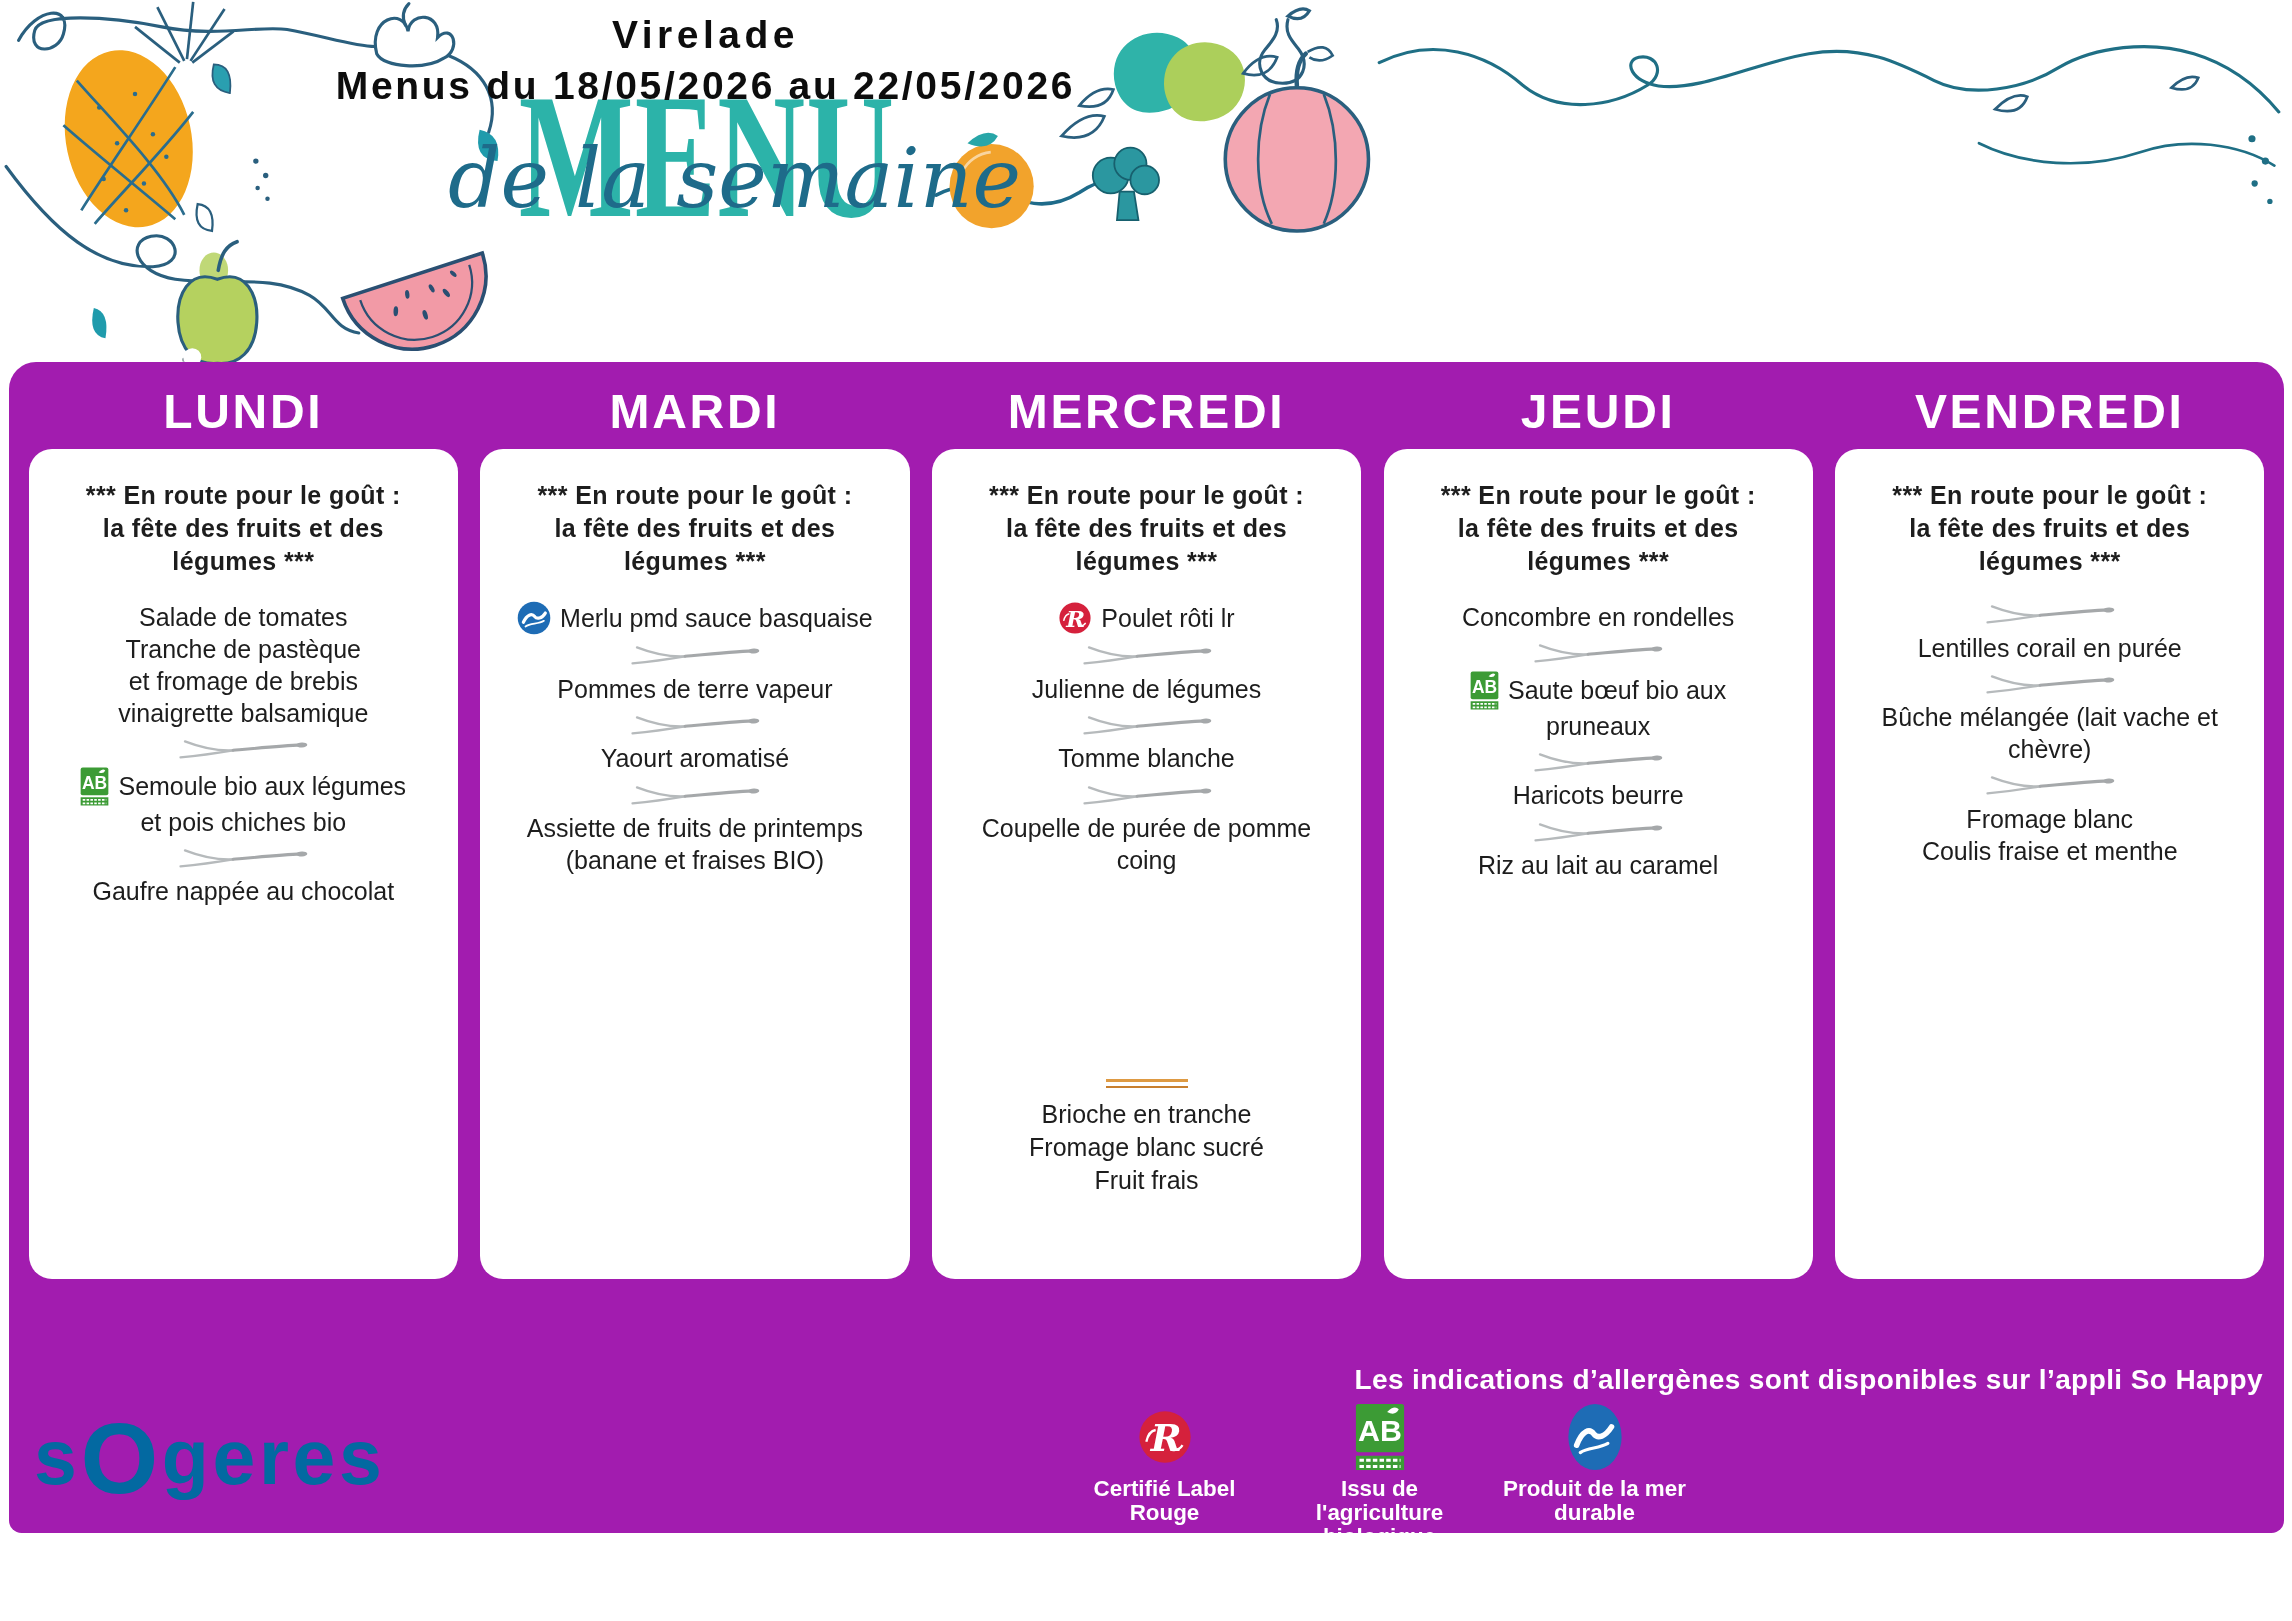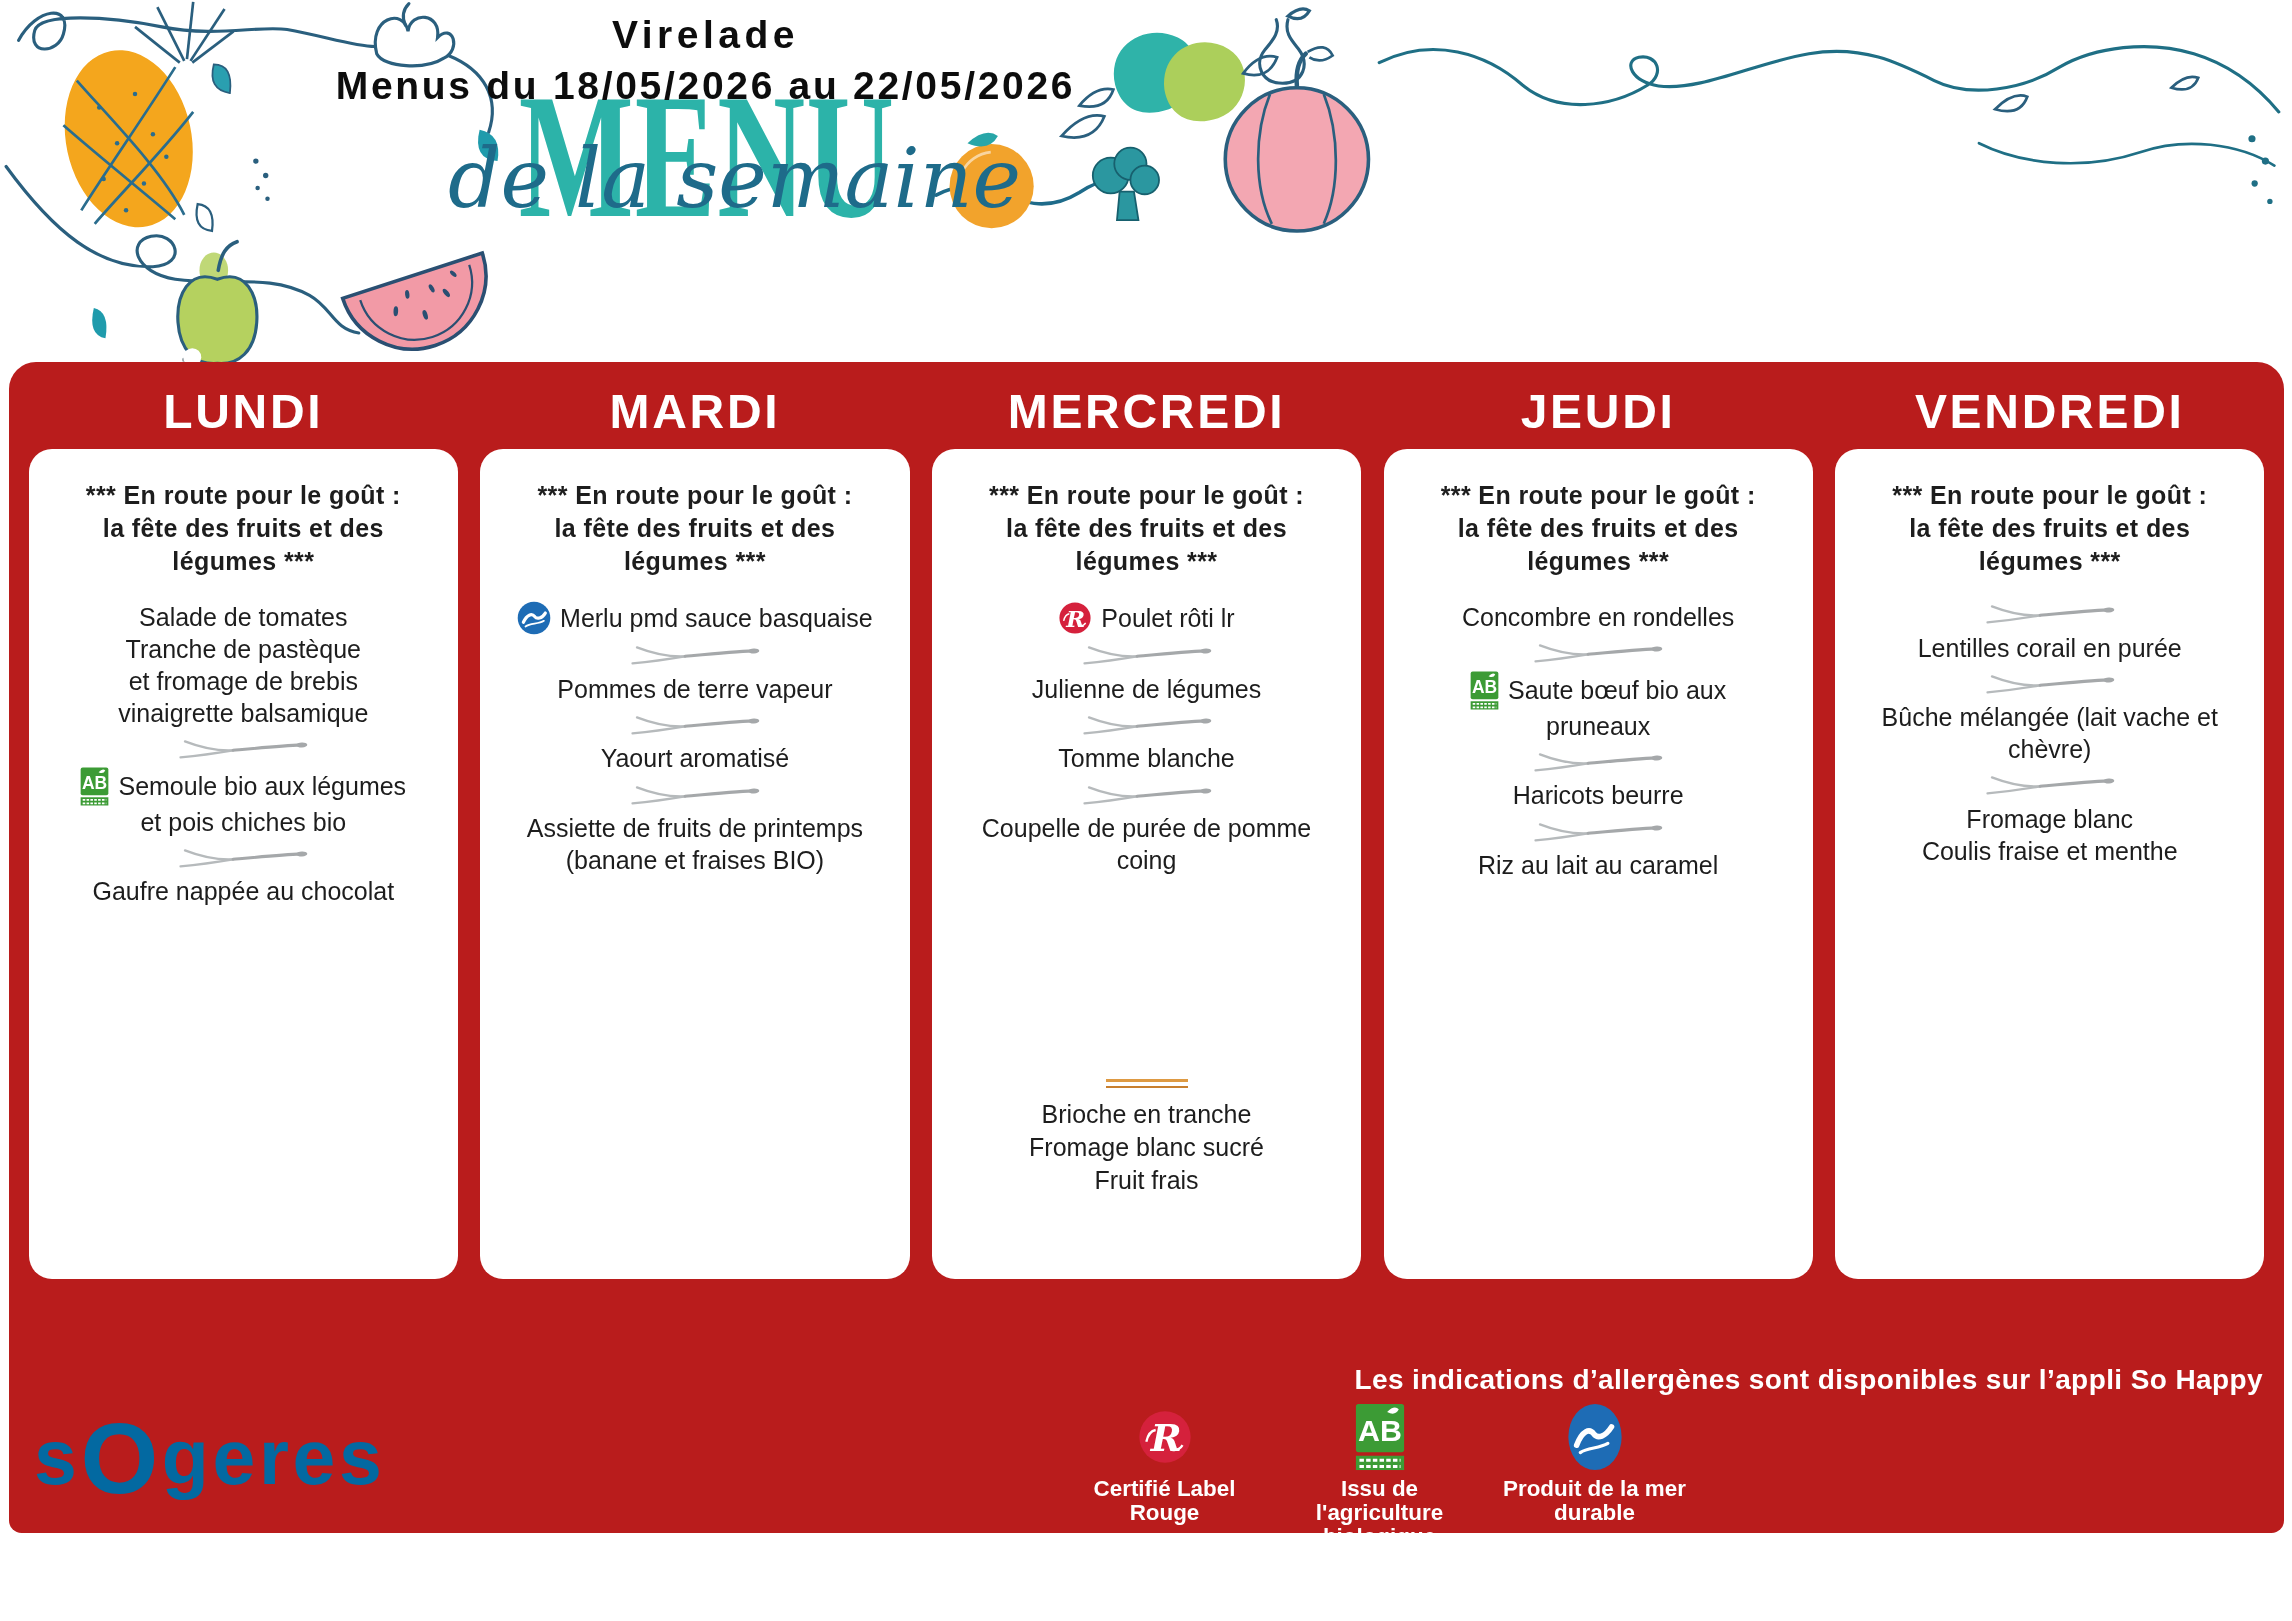--- a/index.html
+++ b/index.html
@@ -11,21 +11,21 @@
   .title-block{position:absolute;top:12.5px;left:0;width:1411px;text-align:center;color:#0d0d0d;z-index:3;}
   .school{font-size:39px;font-weight:bold;letter-spacing:4.5px;}
   .dates{font-size:39px;font-weight:bold;letter-spacing:2.7px;margin-top:7.2px;}
   .wordmark{position:absolute;top:52px;left:0;width:1415px;text-align:center;z-index:2;
             color:#2cb3a9;font-size:179px;font-weight:bold;font-family:Liberation Serif, serif;}
   .wordmark span{display:inline-block;transform:scaleX(.68);letter-spacing:1.8px;}
   .script{position:absolute;top:131px;left:0;width:1469px;text-align:center;z-index:3;
           font-family:"DejaVu Serif",serif;font-style:italic;font-size:82px;color:#1e6b8a;}
 
   
-  .board{position:absolute;left:9px;top:362px;width:2275px;height:1171px;background:#b91c1c;
+  .board{position:absolute;left:9px;top:362px;width:2275px;height:1171px;background:#a21caf;
          border-radius:27px 27px 12.5px 12.5px;overflow:hidden;z-index:1;}
   .headers{display:flex;gap:22.4px;padding:21.5px 19.7px 0;}
   .day-name{flex:1;text-align:center;color:#fff;font-size:48px;font-weight:bold;letter-spacing:2.7px;}
   .cards{display:flex;gap:22.4px;padding:10.7px 19.7px 0;}
   .day-card{flex:1;background:#fff;border-radius:23px;height:830px;position:relative;
             padding:30px 12.5px 0;box-sizing:border-box;text-align:center;color:#1d1d1d;}
   .theme{font-weight:bold;font-size:25px;line-height:33px;margin-bottom:23px;letter-spacing:0.4px;}
   .dish{font-size:25px;line-height:32px;margin:0 0 3.6px;}
   .dish-line{display:flex;justify-content:center;align-items:center;gap:9px;min-height:32px;}
   .sep{display:block;margin:7.2px auto 5.4px;}

